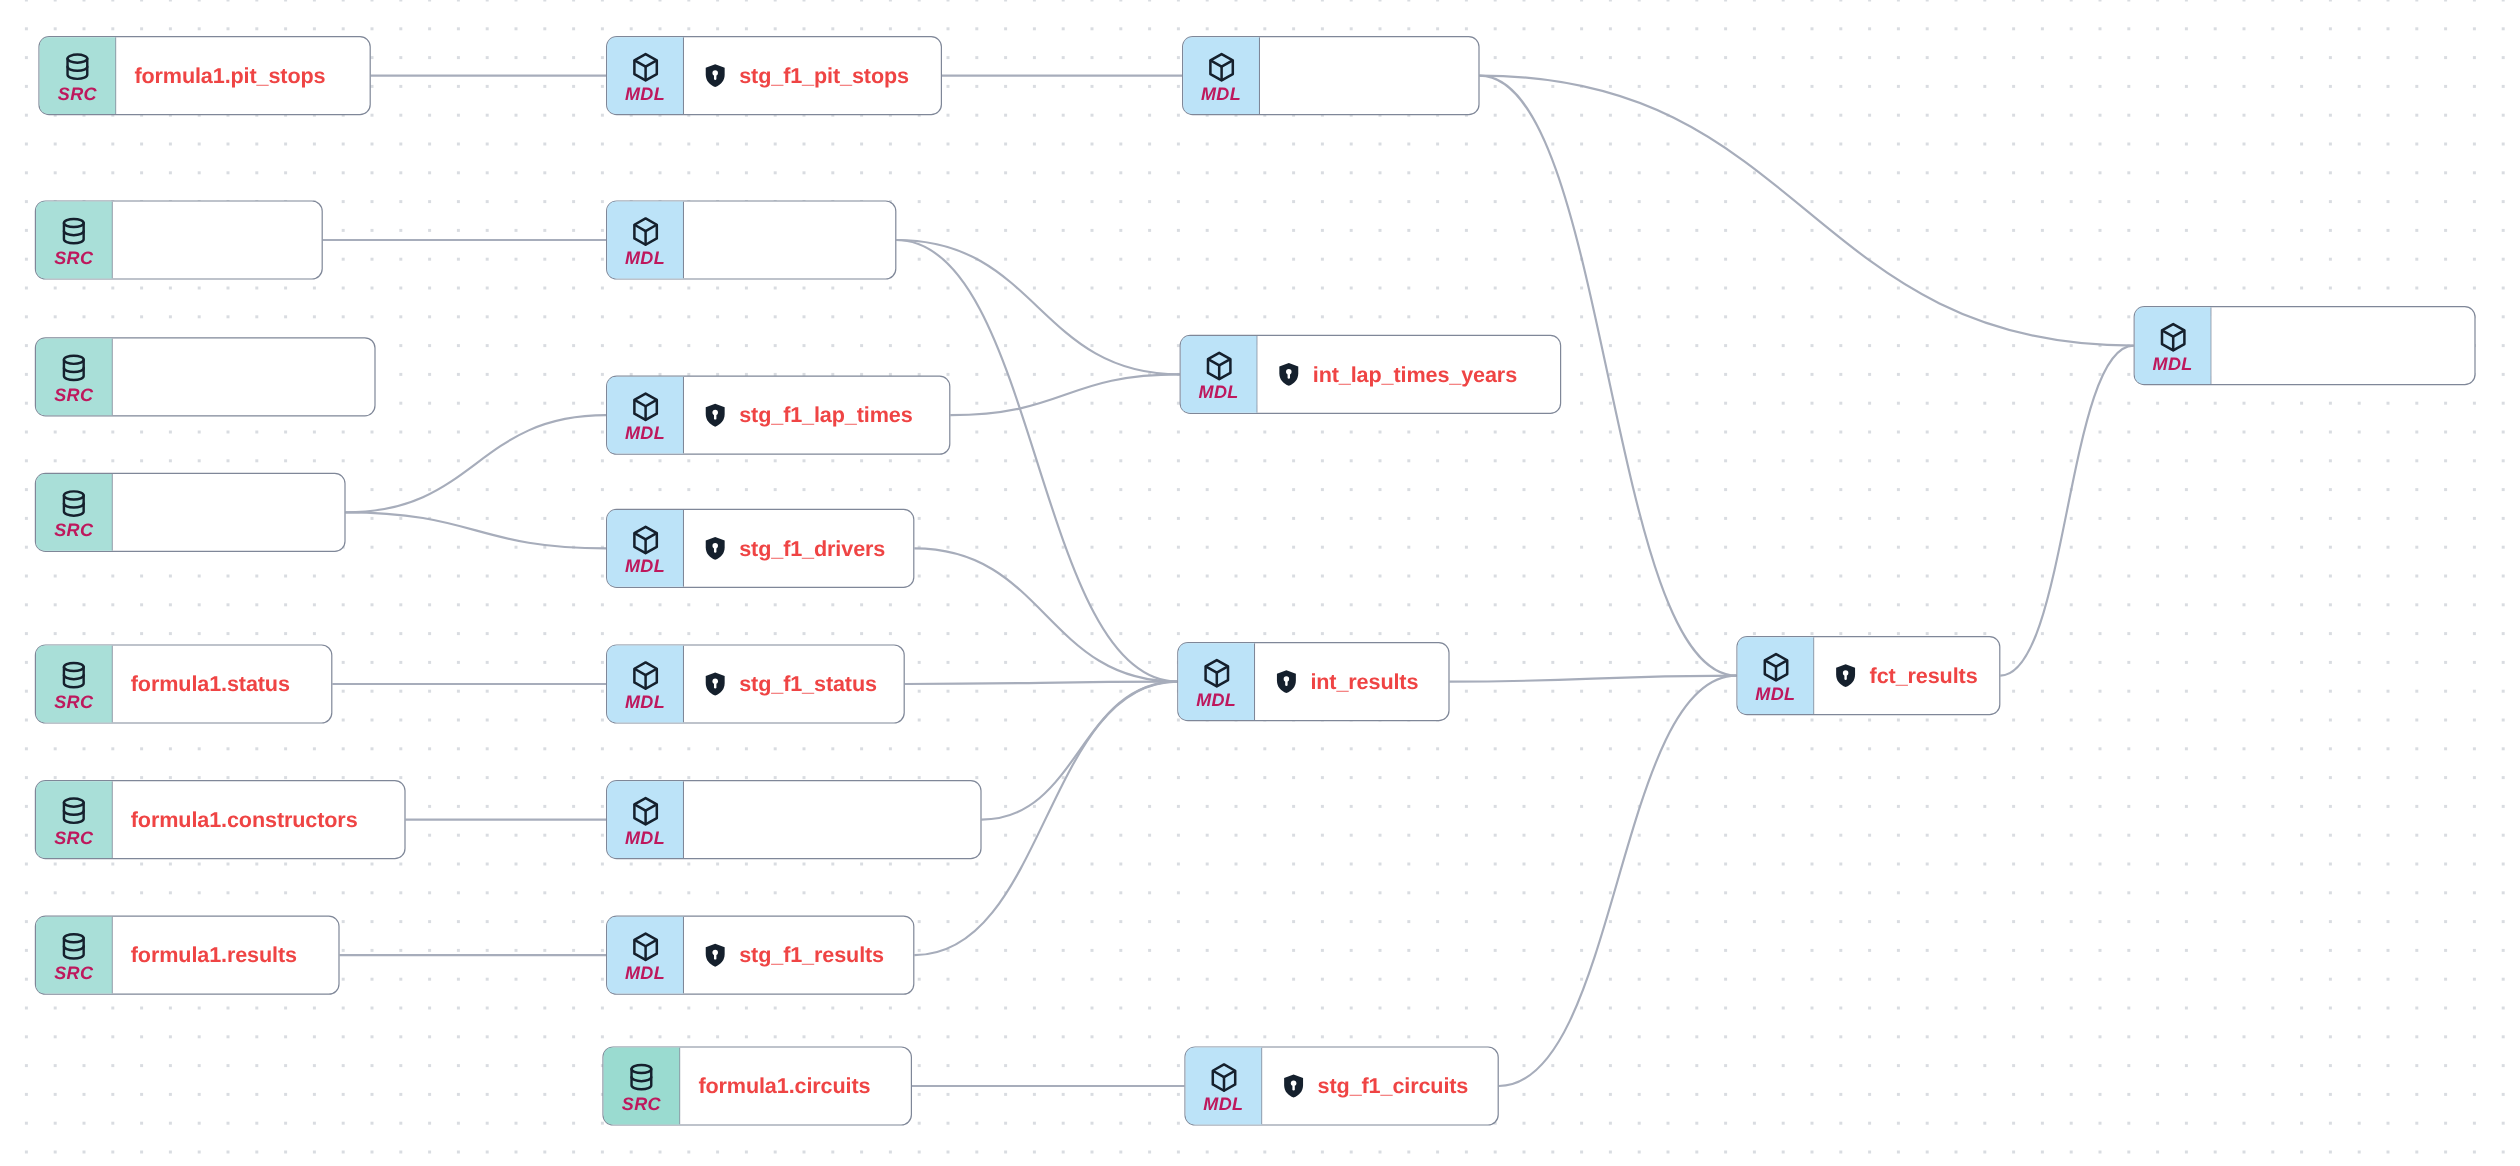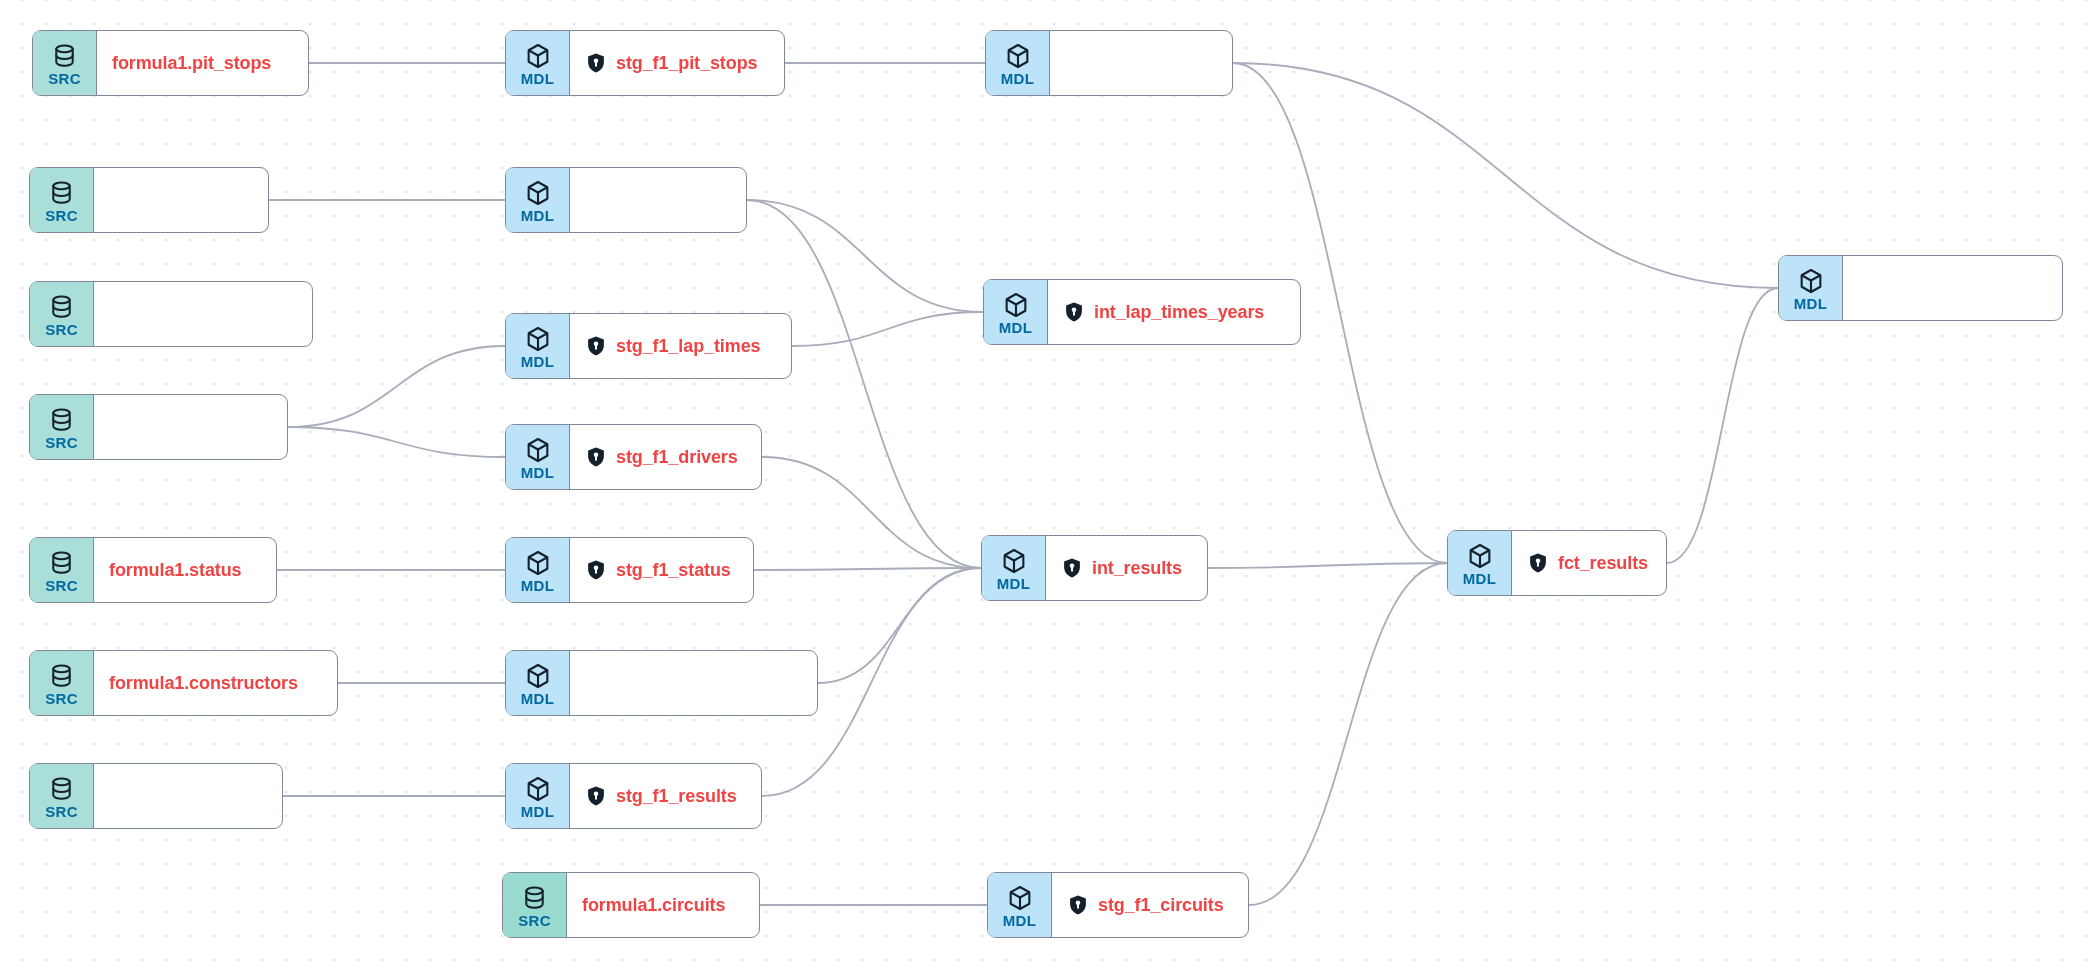--- a/index.html
+++ b/index.html
@@ -46,22 +46,23 @@
     align-items:center;
     justify-content:center;
     gap:1px;
     padding-top:2px;
     box-sizing:border-box;
   }
   .node .tile .tile-label{
     font-size:15px;
     font-weight:700;
     letter-spacing:.3px;
-    color:#0369a1;
+    color:#be185d;
     line-height:1;
+    font-style:italic;
   }
   .node .tile svg{display:block;}
   .node .name{
     flex:1 1 auto;
     display:flex;
     align-items:center;
     padding:0 14px 0 15px;
     gap:9px;
     white-space:nowrap;
     overflow:hidden;
@@ -173,20 +174,23 @@
       </div>
       <div class="node" style="left: 29px; top: 763px; width: 254px;">
         <div class="tile" style="background: rgb(169, 223, 216);">
           <svg width="27" height="27" viewBox="0 0 24 24">
             <ellipse cx="12" cy="5.2" rx="7.3" ry="3" fill="none" stroke="#15202d" stroke-width="1.8" stroke-linecap="round" stroke-linejoin="round"></ellipse>
             <path d="M19.3 5.2 v6 c0 1.66 -3.27 3 -7.3 3 s-7.3 -1.34 -7.3 -3 v-6" fill="none" stroke="#15202d" stroke-width="1.8" stroke-linecap="round" stroke-linejoin="round"></path>
             <path d="M19.3 11.2 v6 c0 1.66 -3.27 3 -7.3 3 s-7.3 -1.34 -7.3 -3 v-6" fill="none" stroke="#15202d" stroke-width="1.8" stroke-linecap="round" stroke-linejoin="round"></path>
           </svg>
           <span class="tile-label">SRC</span>
         </div>
+        <div class="name">
+          <span class="label">formula1.results</span>
+        </div>
       </div>
       <div class="node" style="left: 502px; top: 872px; width: 258px;">
         <div class="tile" style="background: rgb(154, 219, 208);">
           <svg width="27" height="27" viewBox="0 0 24 24">
             <ellipse cx="12" cy="5.2" rx="7.3" ry="3" fill="none" stroke="#15202d" stroke-width="1.8" stroke-linecap="round" stroke-linejoin="round"></ellipse>
             <path d="M19.3 5.2 v6 c0 1.66 -3.27 3 -7.3 3 s-7.3 -1.34 -7.3 -3 v-6" fill="none" stroke="#15202d" stroke-width="1.8" stroke-linecap="round" stroke-linejoin="round"></path>
             <path d="M19.3 11.2 v6 c0 1.66 -3.27 3 -7.3 3 s-7.3 -1.34 -7.3 -3 v-6" fill="none" stroke="#15202d" stroke-width="1.8" stroke-linecap="round" stroke-linejoin="round"></path>
           </svg>
           <span class="tile-label">SRC</span>
         </div>

